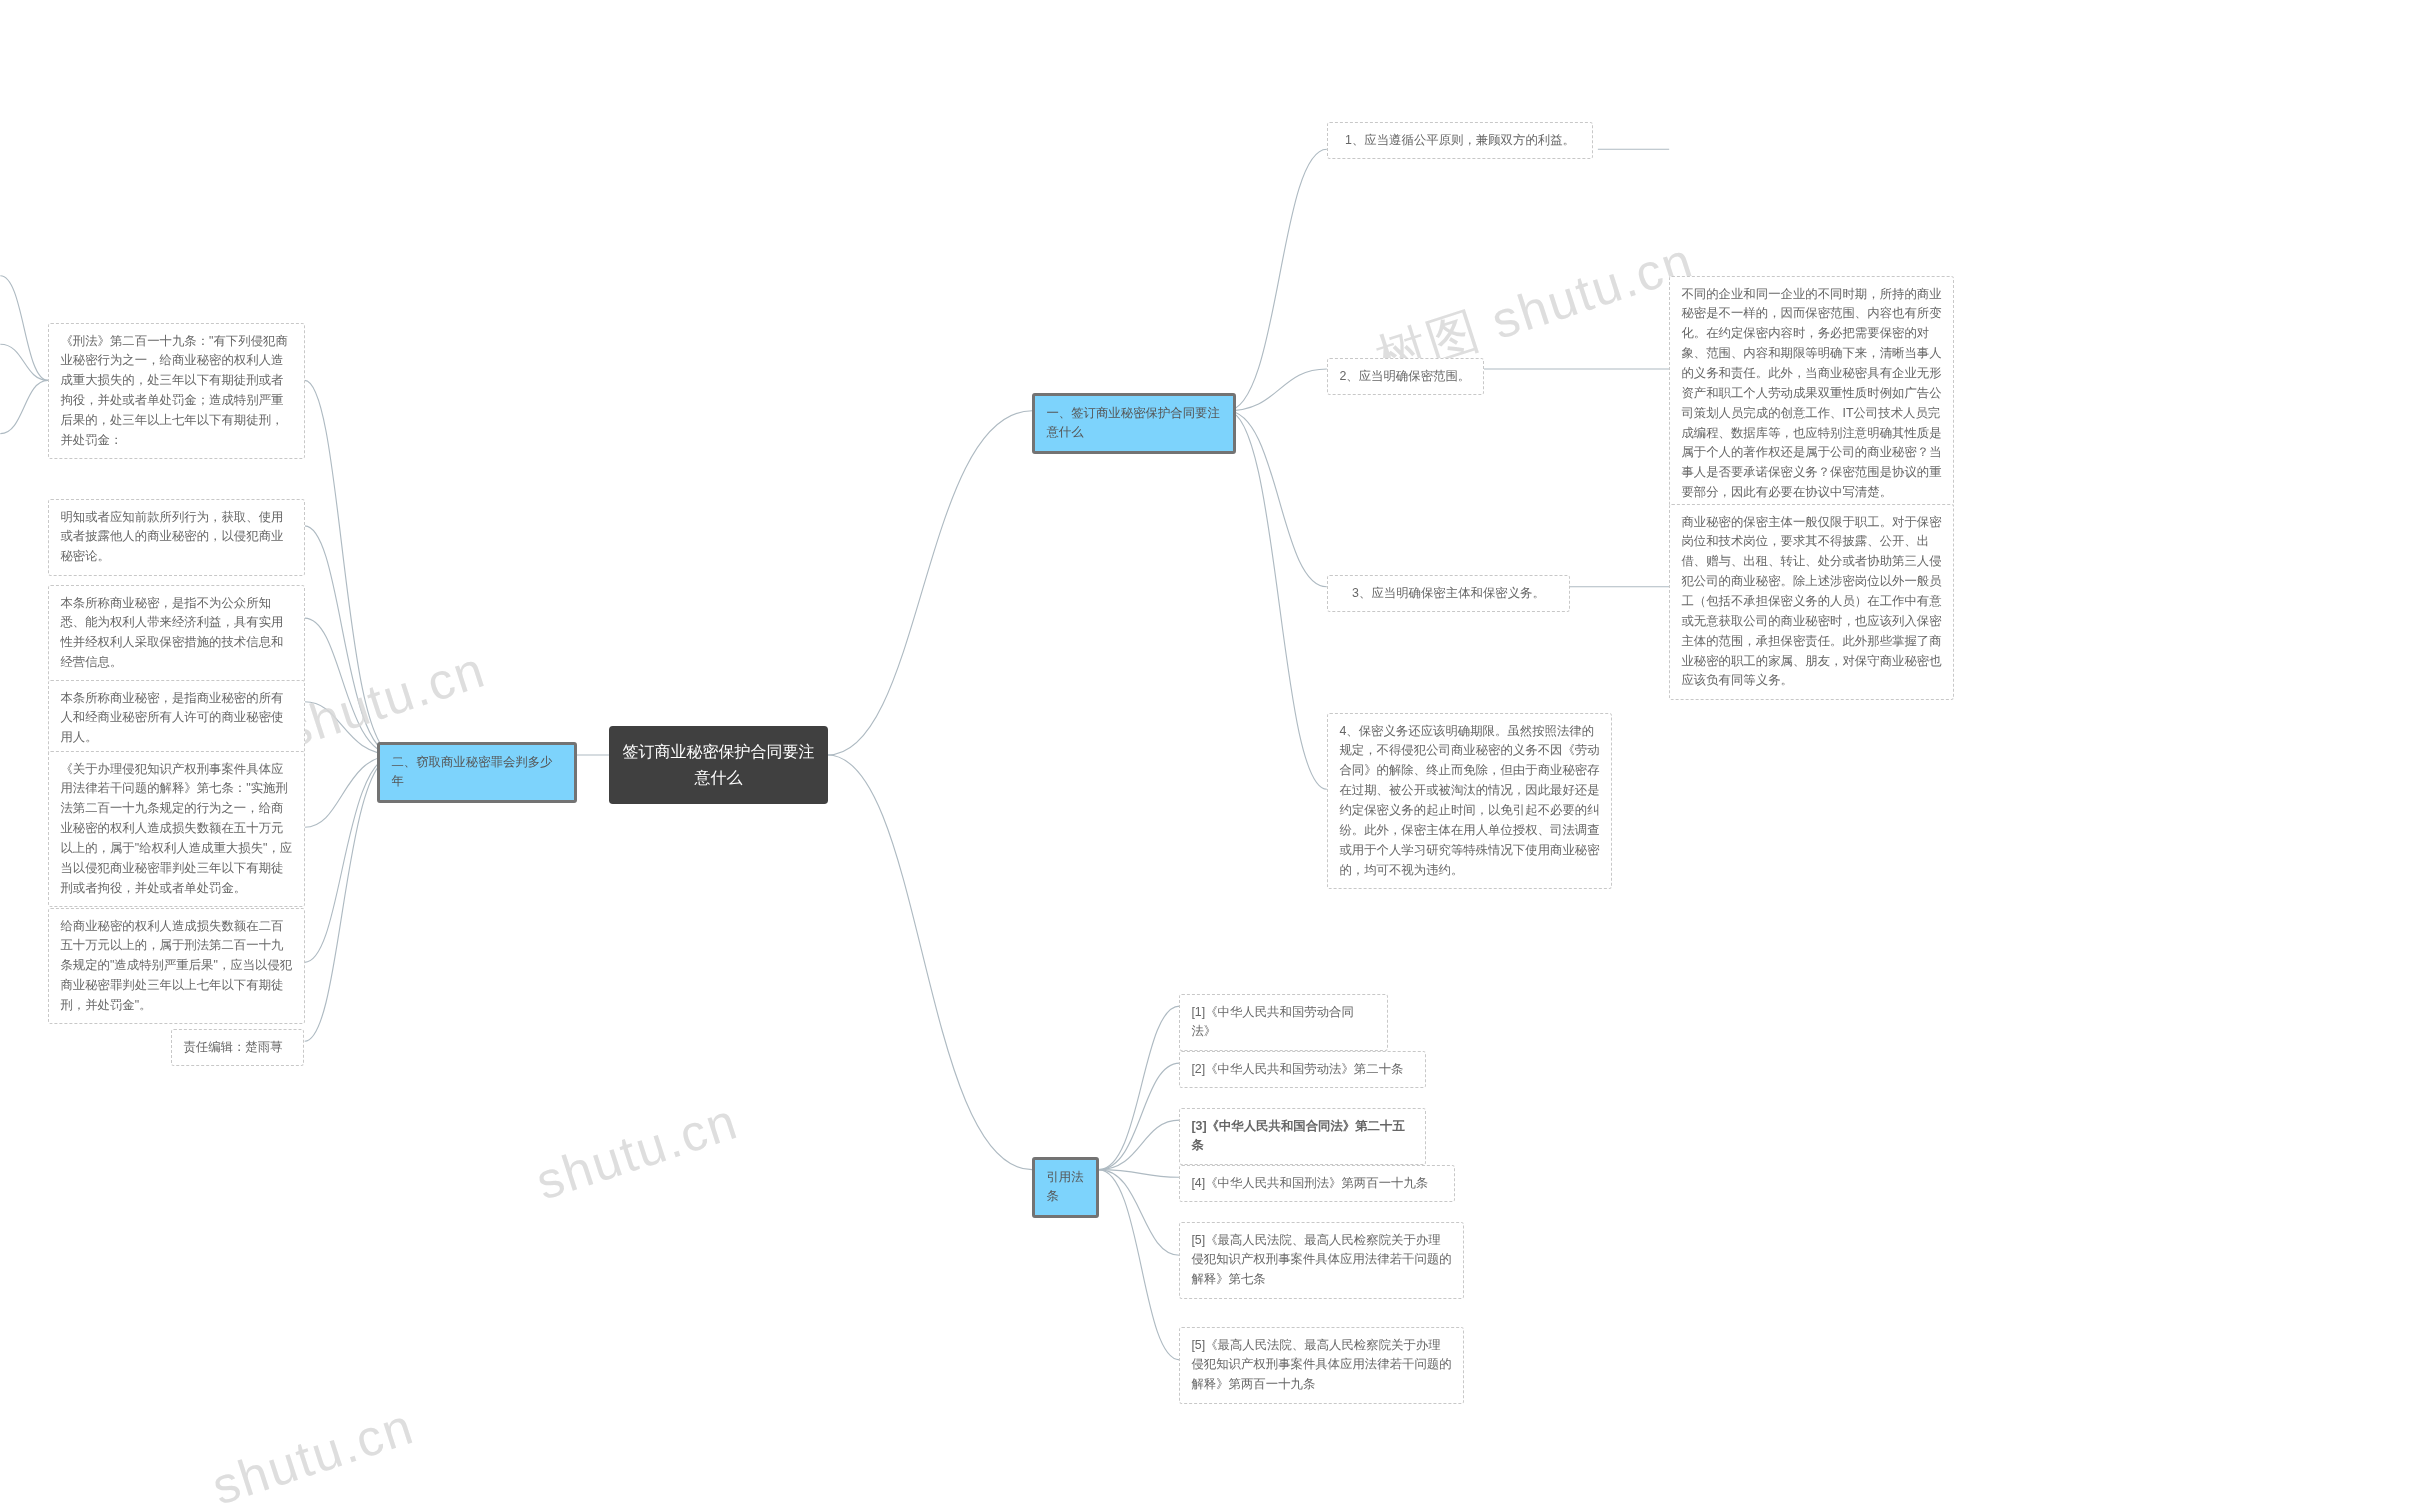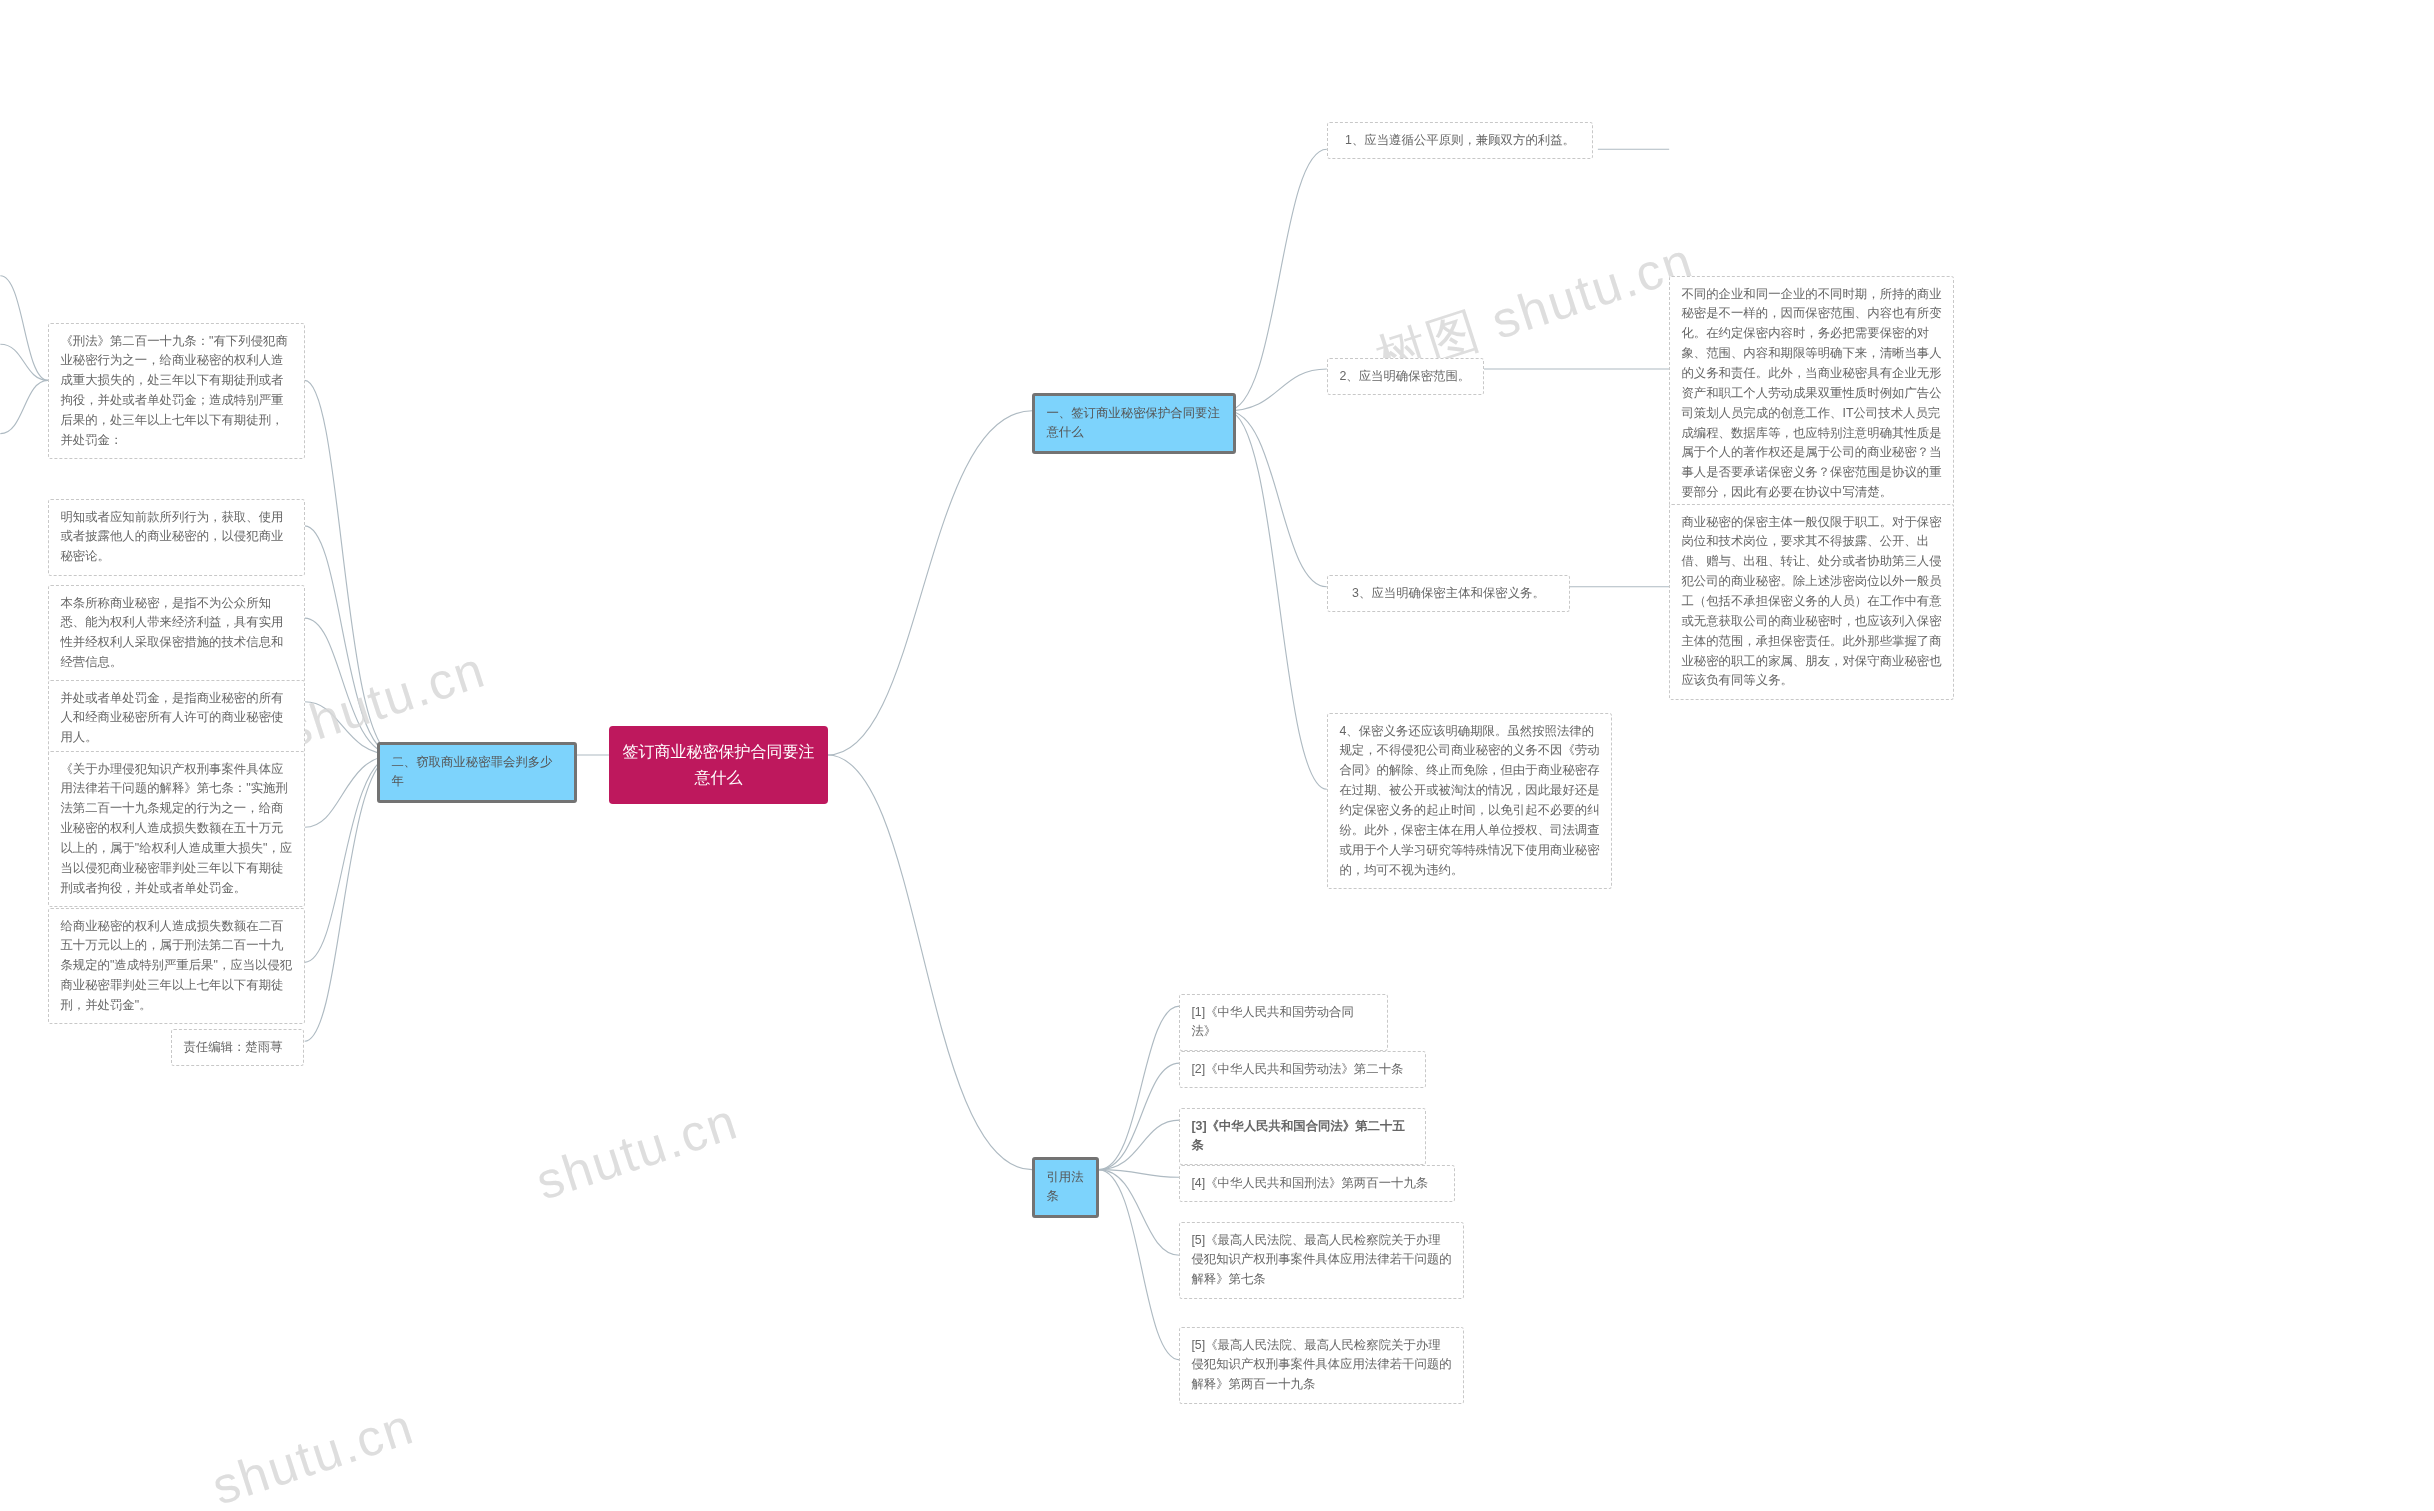--- a/index.html
+++ b/index.html
@@ -20,21 +20,21 @@
   }
   .node {
     position: absolute;
     box-sizing: border-box;
     padding: 7.6px 11.4px;
     border-radius: 2.9px;
     line-height: 1.6;
     background: #fff;
   }
   .root {
-    background: #be185d;
+    background: #404040;
     color: #fff;
     width: 219px;
     text-align: center;
     font-size: 16px;
     font-weight: 500;
     padding: 13.3px 11.4px;
     border-radius: 3.8px;
   }
   .branch-pink {
     background: #7dd3fc;
@@ -140,19 +140,19 @@
   <div class="node leaf" style="left:1179px; top:1165px; width:276px;">[4]《中华人民共和国刑法》第两百一十九条</div>
   <div class="node leaf" style="left:1179px; top:1222px; width:285px;">[5]《最高人民法院、最高人民检察院关于办理侵犯知识产权刑事案件具体应用法律若干问题的解释》第七条</div>
   <div class="node leaf" style="left:1179px; top:1327px; width:285px;">[5]《最高人民法院、最高人民检察院关于办理侵犯知识产权刑事案件具体应用法律若干问题的解释》第两百一十九条</div>
 
   <div class="node branch-pink" style="left:377px; top:742px; width:200px;">二、窃取商业秘密罪会判多少年</div>
 
   <div class="node inner" style="left:48px; top:323px; width:257px;">《刑法》第二百一十九条："有下列侵犯商业秘密行为之一，给商业秘密的权利人造成重大损失的，处三年以下有期徒刑或者拘役，并处或者单处罚金；造成特别严重后果的，处三年以上七年以下有期徒刑，并处罚金：</div>
 
   <div class="node leaf" style="left:48px; top:499px; width:257px;">明知或者应知前款所列行为，获取、使用或者披露他人的商业秘密的，以侵犯商业秘密论。</div>
   <div class="node leaf" style="left:48px; top:585px; width:257px;">本条所称商业秘密，是指不为公众所知悉、能为权利人带来经济利益，具有实用性并经权利人采取保密措施的技术信息和经营信息。</div>
-  <div class="node leaf" style="left:48px; top:680px; width:257px;">并处或者单处罚金，是指商业秘密的所有人和经商业秘密所有人许可的商业秘密使用人。</div>
+  <div class="node leaf" style="left:48px; top:680px; width:257px;">本条所称商业秘密，是指商业秘密的所有人和经商业秘密所有人许可的商业秘密使用人。</div>
   <div class="node leaf" style="left:48px; top:751px; width:257px;">《关于办理侵犯知识产权刑事案件具体应用法律若干问题的解释》第七条："实施刑法第二百一十九条规定的行为之一，给商业秘密的权利人造成损失数额在五十万元以上的，属于"给权利人造成重大损失"，应当以侵犯商业秘密罪判处三年以下有期徒刑或者拘役，并处或者单处罚金。</div>
   <div class="node leaf" style="left:48px; top:908px; width:257px;">给商业秘密的权利人造成损失数额在二百五十万元以上的，属于刑法第二百一十九条规定的"造成特别严重后果"，应当以侵犯商业秘密罪判处三年以上七年以下有期徒刑，并处罚金"。</div>
   <div class="node leaf" style="left:171px; top:1029px; width:133px;">责任编辑：楚雨荨</div>
 
 </div>
 
 
 </body></html>

